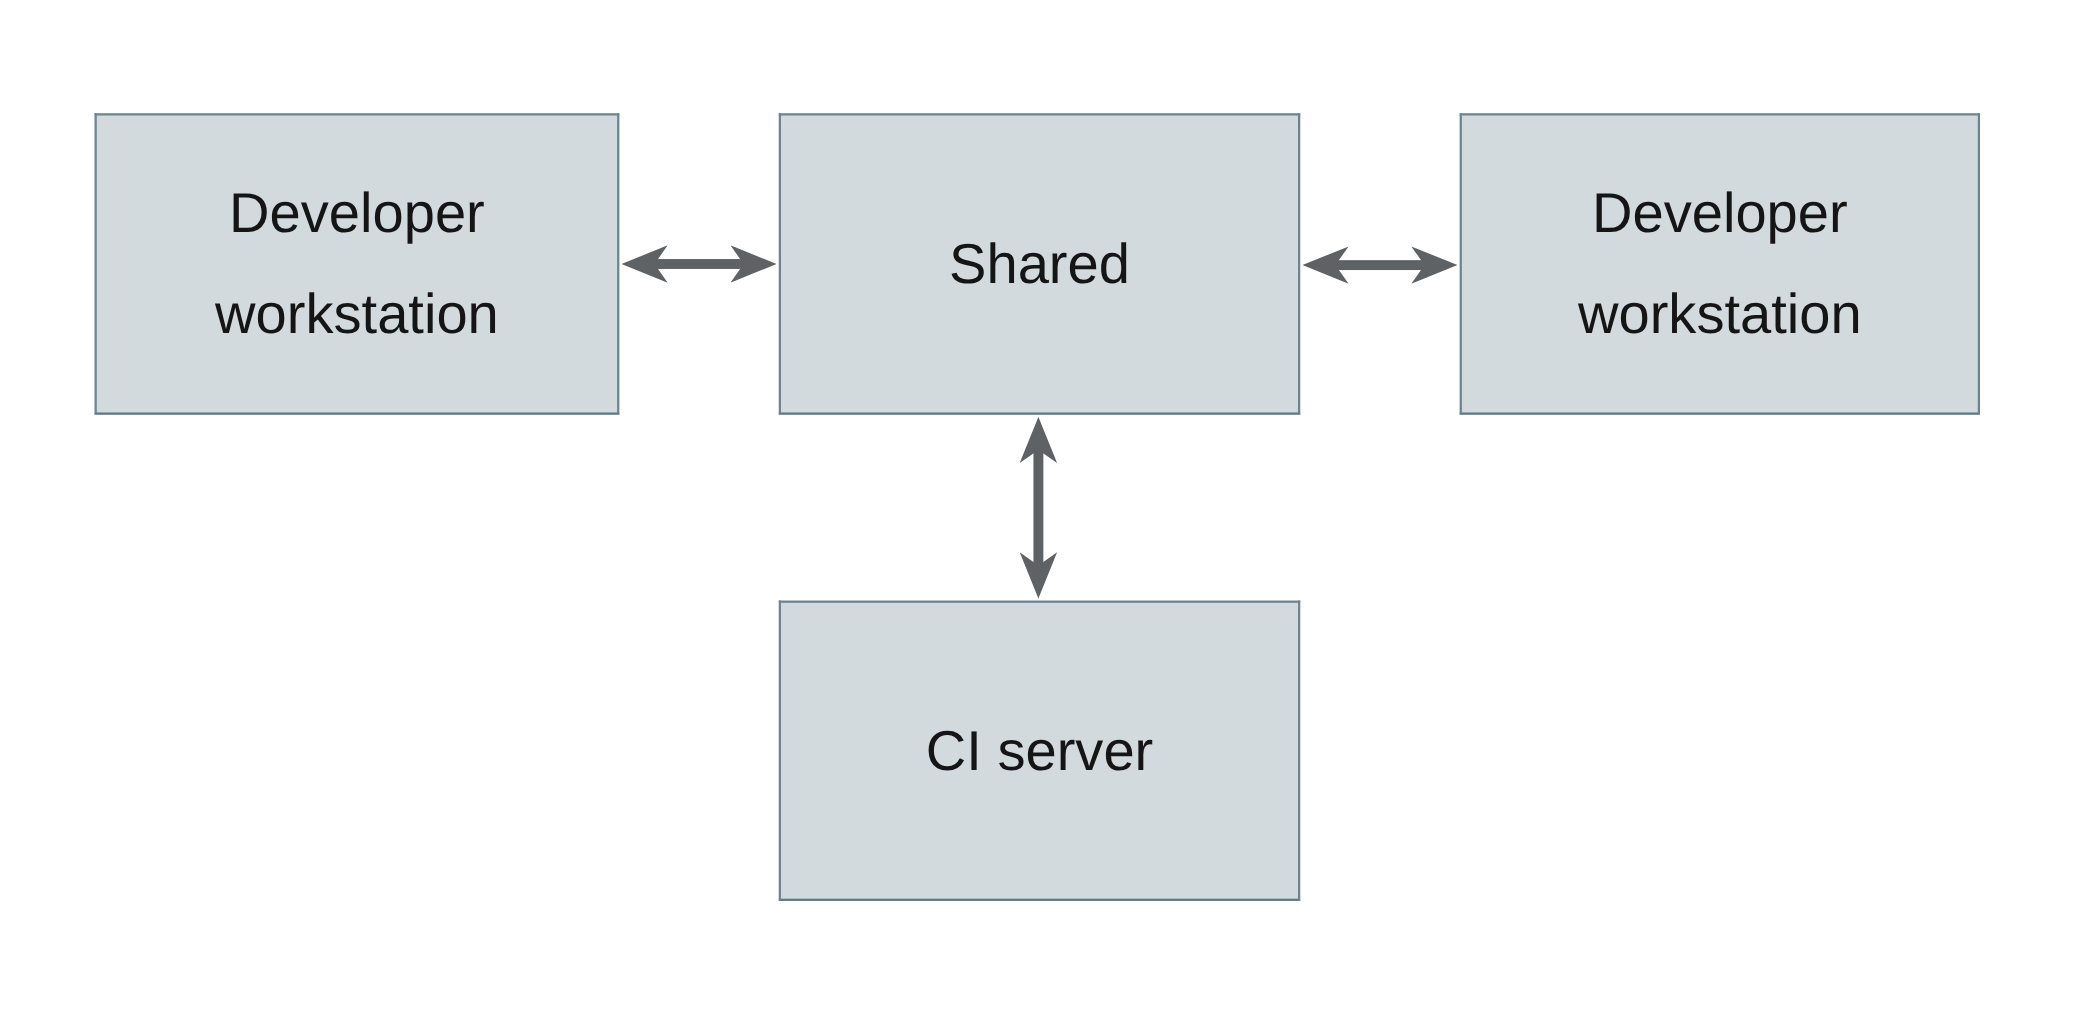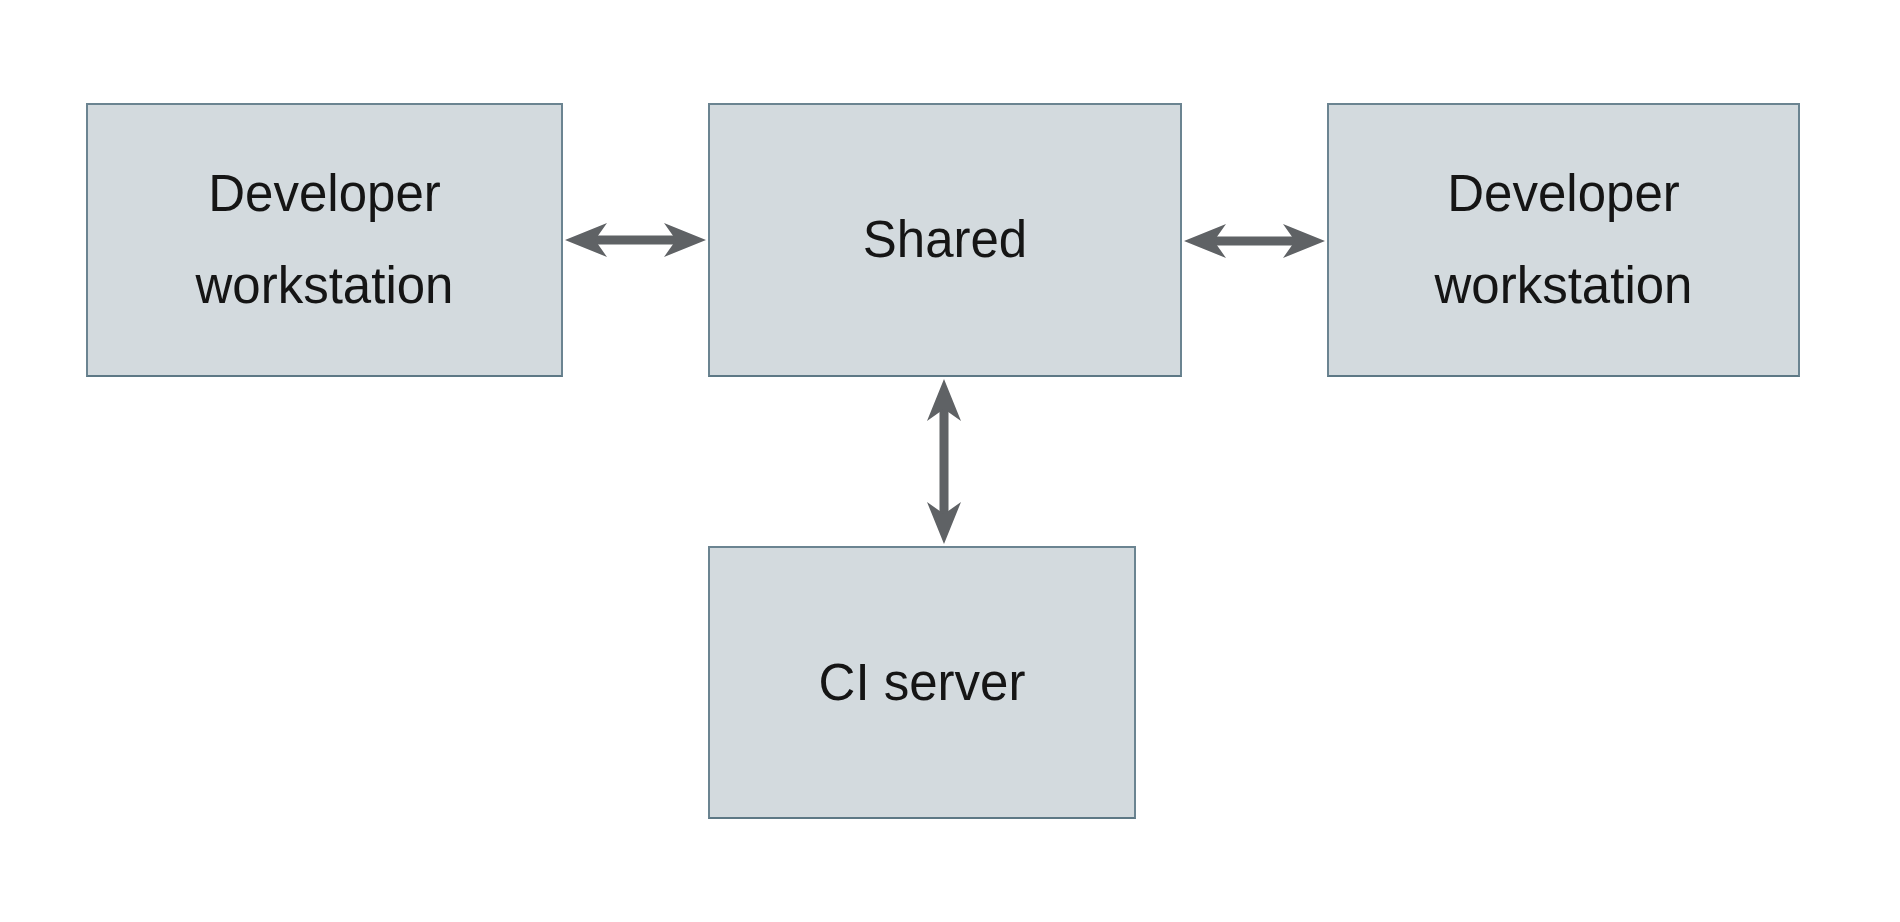--- a/index.html
+++ b/index.html
@@ -30,21 +30,21 @@
   .node .line {
     font-size: 51px;
     line-height: 92px;
     color: #151515;
     letter-spacing: 0px;
     white-space: nowrap;
   }
   .node-dev-left   { left: 86px;   top: 103px; width: 477px; height: 274px; }
   .node-cache      { left: 708px;  top: 103px; width: 474px; height: 274px; gap: 12px; }
   .node-dev-right  { left: 1327px; top: 103px; width: 473px; height: 274px; }
-  .node-ci         { left: 708px;  top: 546px; width: 428px; height: 273px; }
+  .node-ci         { left: 708px;  top: 546px; width: 474px; height: 273px; }
   .edge {
     position: absolute;
   }
   .edge-left  { left: 565px;  top: 223px; }
   .edge-right { left: 1184px; top: 224px; }
   .edge-vert  { left: 927px;  top: 379px; }
 </style>
 </head>
 <body>
 

